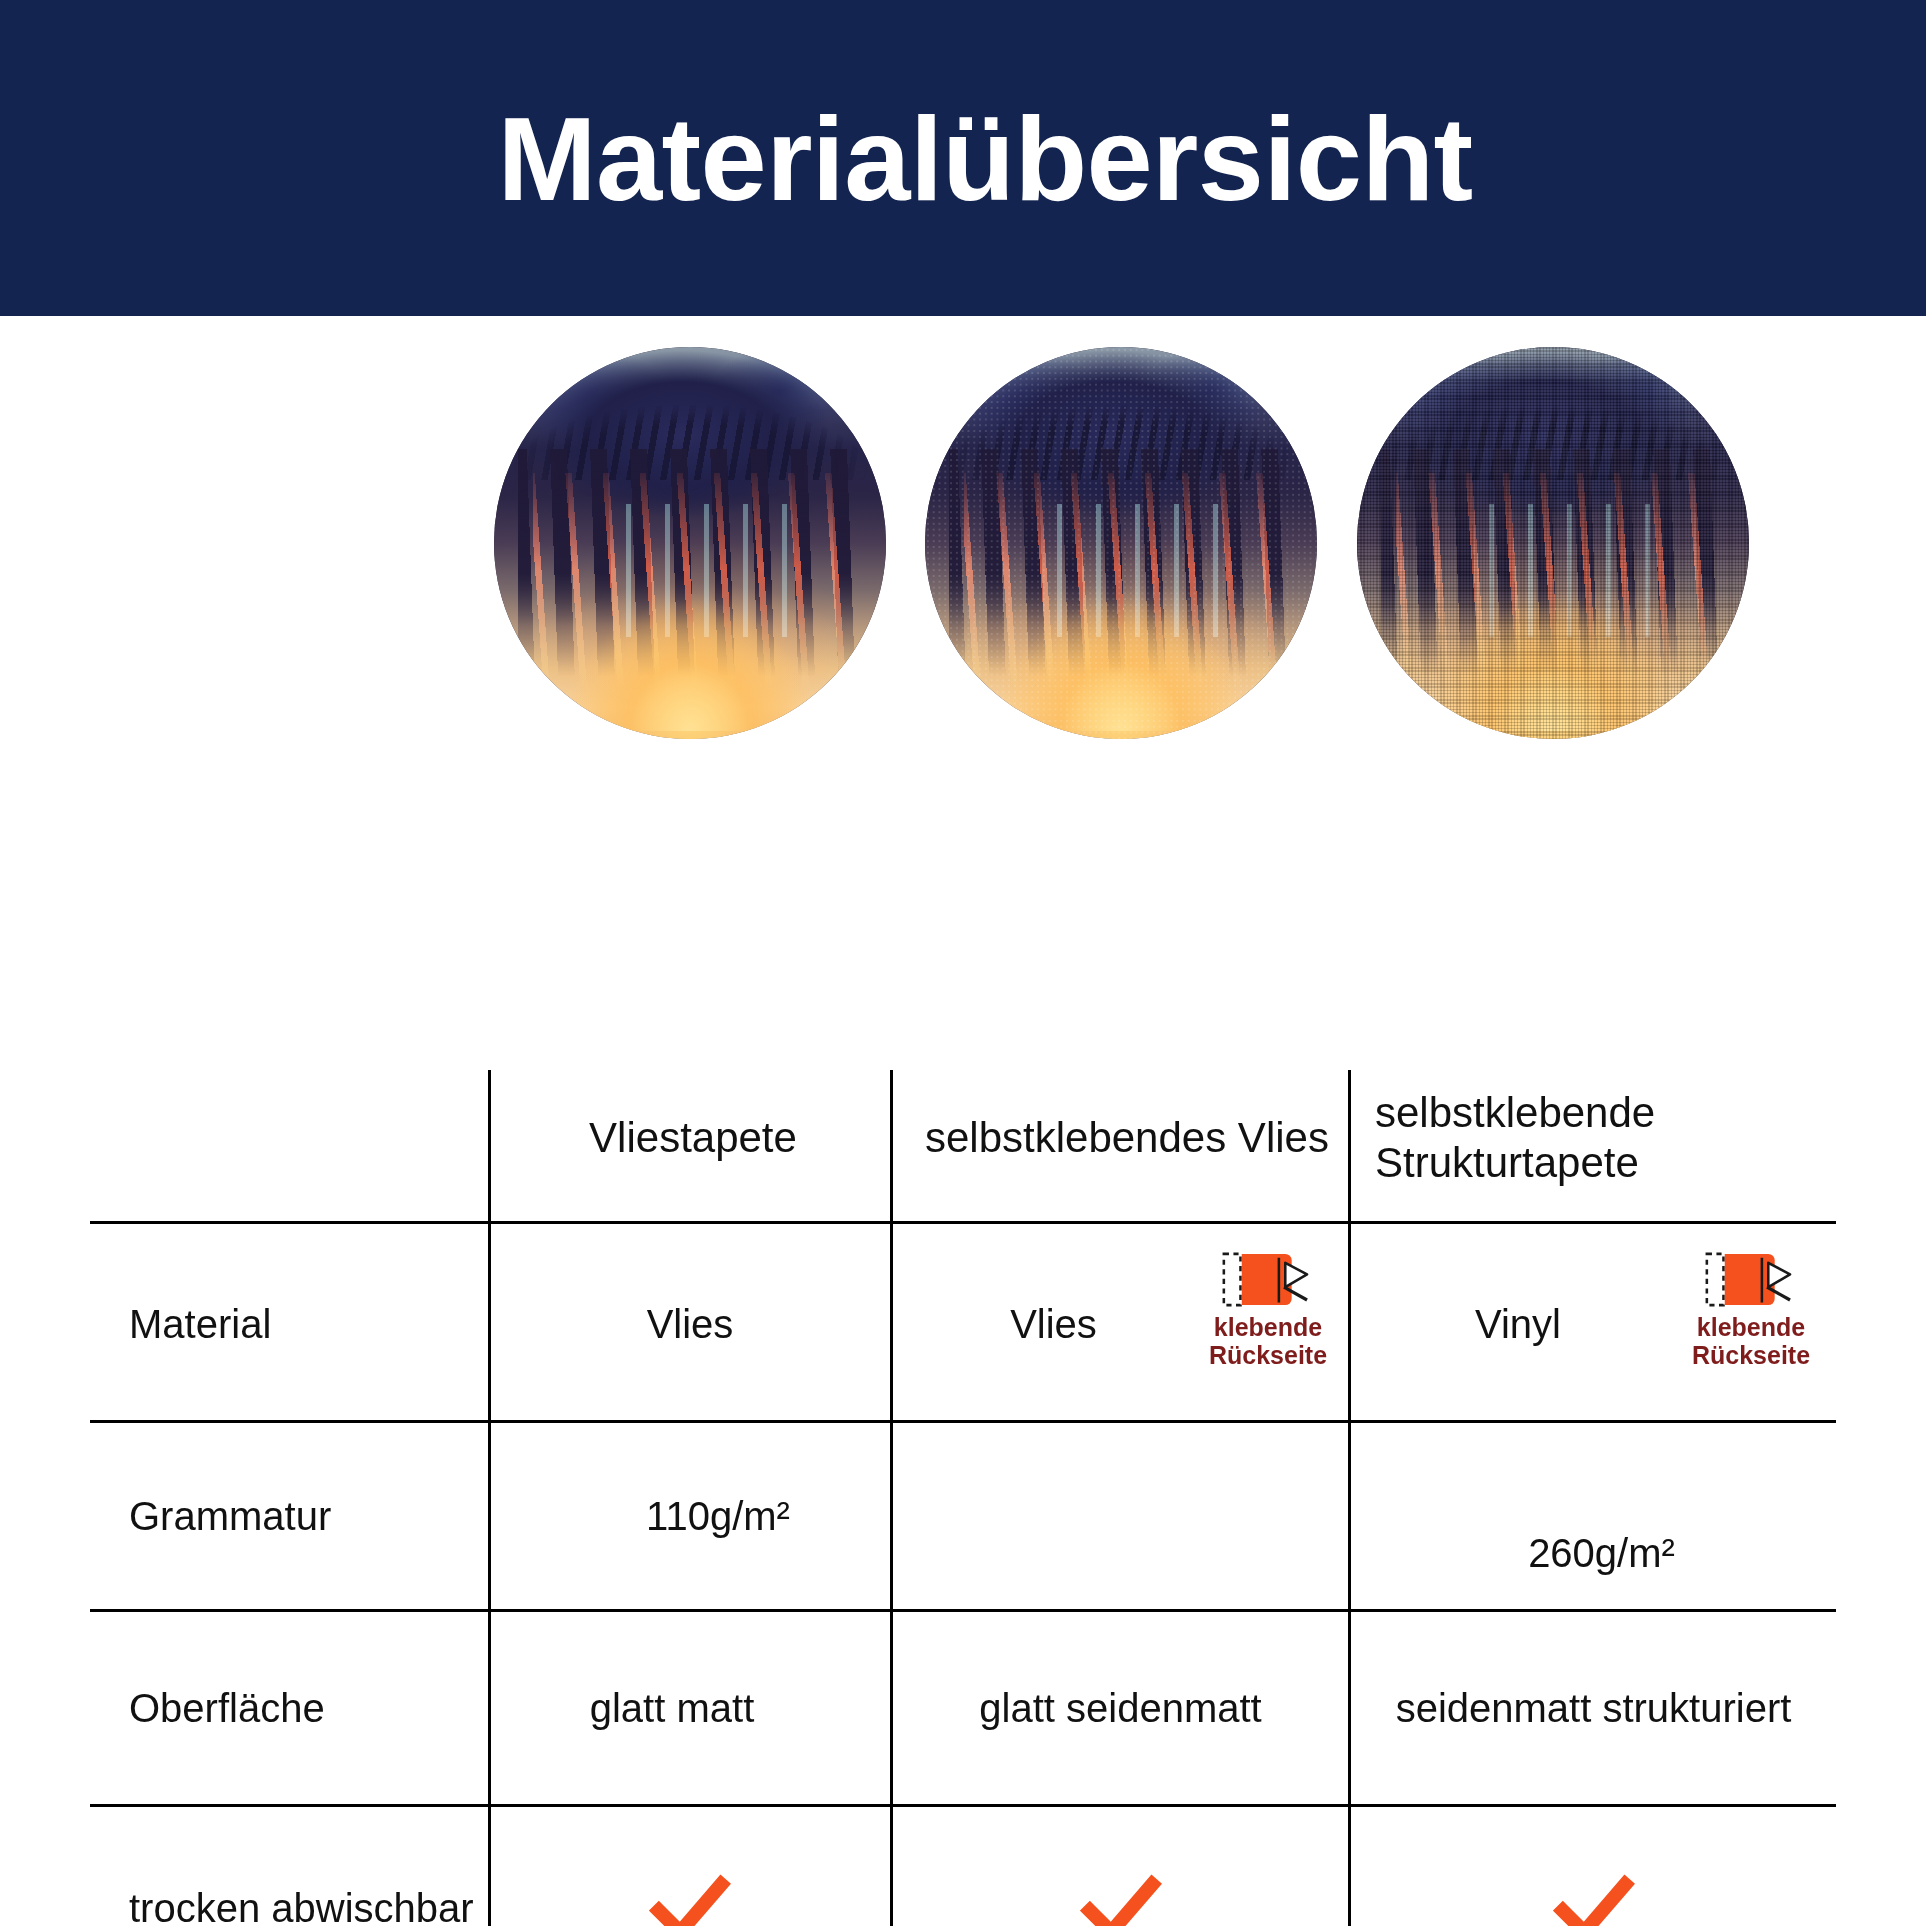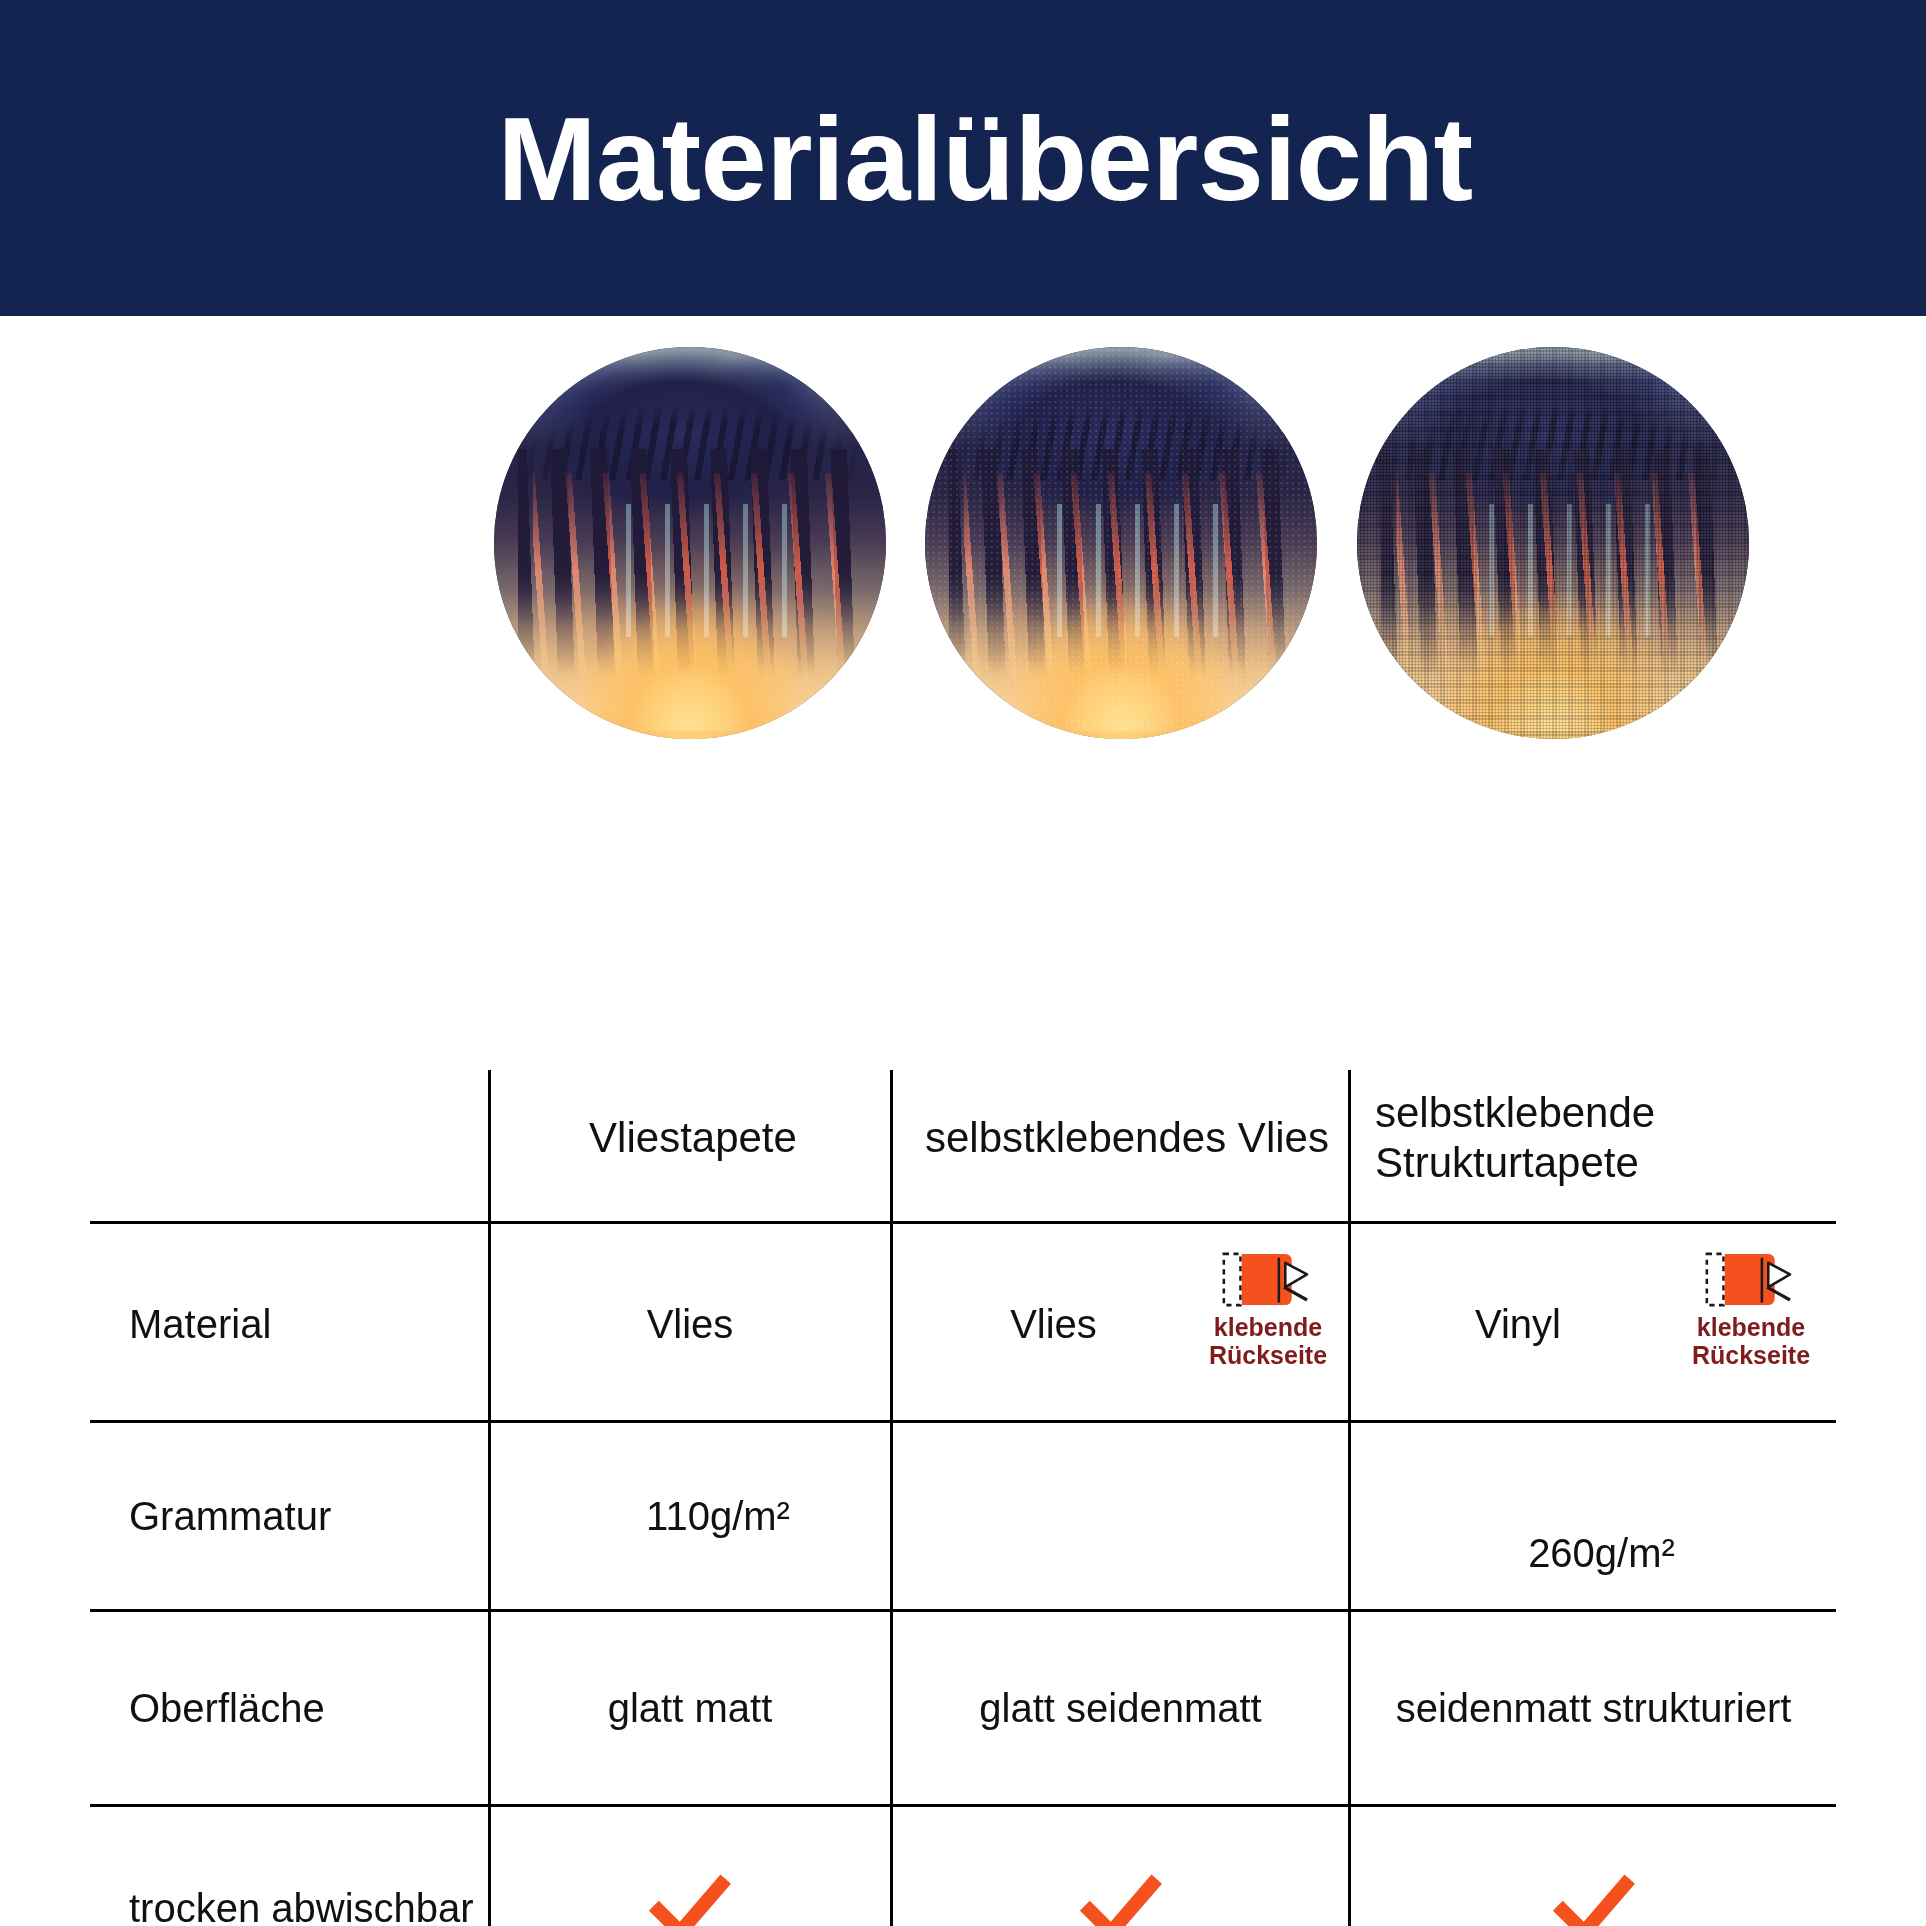--- a/index.html
+++ b/index.html
@@ -310,21 +310,21 @@
 
   <div class="cell left row-label" style="left:90px; top:1108px; width:398px; height:186px;">Grammatur</div>
 
   <div class="cell center" style="left:491px; top:1108px; width:454px; height:186px;">110g/m²</div>
 
 
   <div class="cell center" style="left:1351px; top:1145px; width:485px; height:186px;margin-left:8px;">260g/m²</div>
 
   <div class="cell left row-label" style="left:90px; top:1296px; width:398px; height:193px;text-align:right;">Oberfläche</div>
 
-  <div class="cell center" style="left:491px; top:1296px; width:398px; height:193px;">glatt matt</div>
+  <div class="cell center" style="left:473px; top:1296px; width:398px; height:193px;">glatt matt</div>
 
   <div class="cell center" style="left:893px; top:1296px; width:455px; height:193px; padding:8px 26px;">glatt seidenmatt</div>
 
   <div class="cell center" style="left:1351px; top:1296px; width:485px; height:193px; padding:9px 19px;">seidenmatt strukturiert</div>
 
   <div class="cell left row-label" style="left:90px; top:1491px; width:398px; height:204px; padding-right:13px;">trocken abwischbar</div>
 
   <div class="cell center" style="left:491px; top:1491px; width:398px; height:204px;">
     <svg class="check" viewBox="0 0 100 100">
       <path d="M12 52 L38 78 L88 20" fill="none" stroke="#f4511e" stroke-width="17" stroke-linecap="square" stroke-linejoin="miter"></path>

